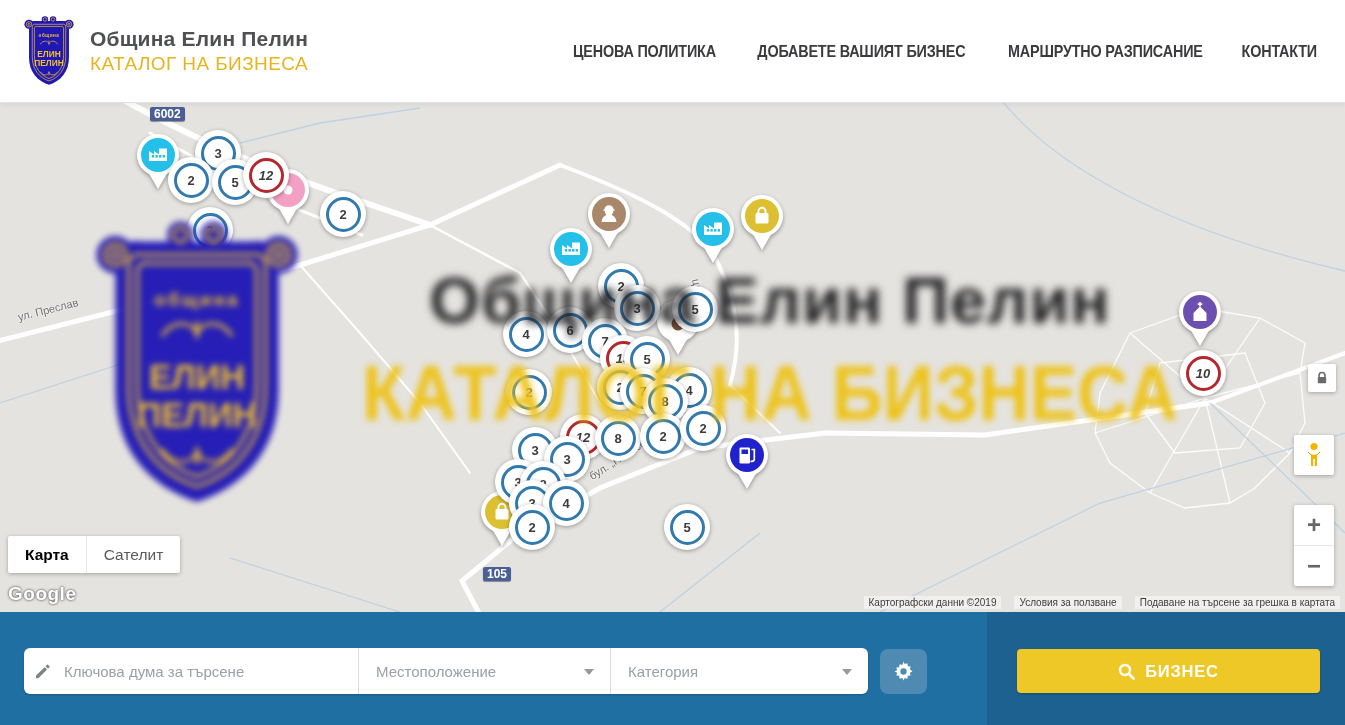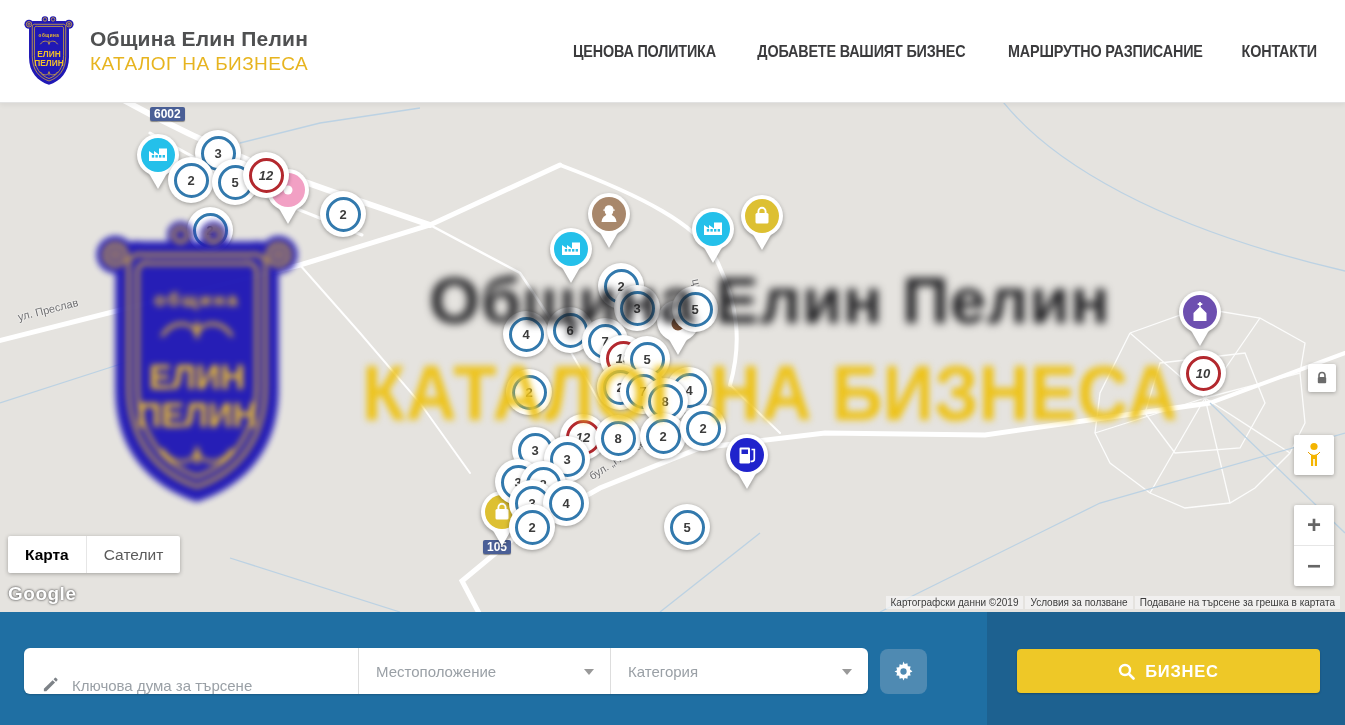--- a/index.html
+++ b/index.html
@@ -47,40 +47,40 @@
               transform:scale(.96,1.05); }
 
   .map-ctl { position:absolute; z-index:10; }
   .maptype { left:8px; bottom:39px; display:flex; background:#fff; border-radius:2px;
              box-shadow:0 1px 4px rgba(0,0,0,.3); height:37px; }
   .maptype .btn { padding:0 17px; display:flex; align-items:center; font-size:15.5px; cursor:pointer; }
   .maptype .btn.active { font-weight:700; color:#000; }
   .maptype .btn.inactive { color:#5b5b5b; border-left:1px solid #e6e6e6; }
   .google-logo { left:8px; bottom:7px; color:#fff; font-size:19px; font-weight:700; letter-spacing:.5px;
                  text-shadow:0 0 2px rgba(70,70,70,.9), 0 0 3px rgba(70,70,70,.6); }
-  .attribution { right:5px; bottom:3px; display:flex; gap:2px; font-size:10px; color:#3c3c3c; }
+  .attribution { right:5px; bottom:3px; display:flex; gap:13px; font-size:10px; color:#3c3c3c; }
   .attribution span, .attribution a { background:rgba(245,245,245,.72); padding:1px 5px;
                  color:#3c3c3c; text-decoration:none; white-space:nowrap; }
   .sq-btn { background:#fff; border-radius:2px; box-shadow:0 1px 4px rgba(0,0,0,.3);
             display:flex; align-items:center; justify-content:center; cursor:pointer; }
   .lock-btn { right:9px; top:261px; width:28px; height:28px; }
   .pegman-btn { right:11px; top:332px; width:40px; height:40px; }
   .zoomctl { right:11px; top:402px; width:40px; height:81px; background:#fff; border-radius:2px;
              box-shadow:0 1px 4px rgba(0,0,0,.3); display:flex; flex-direction:column; }
   .zoomctl div { flex:1; display:flex; align-items:center; justify-content:center;
                  font-size:24px; color:#666; font-weight:700; cursor:pointer; }
   .zoomctl .zin { border-bottom:1px solid #e6e6e6; }
 
   
   .searchbar { position:absolute; top:612px; left:0; width:1345px; height:113px; background:#1f6fa3; z-index:20; }
   .searchbar .right-zone { position:absolute; right:0; top:0; width:358px; height:113px; background:#1d6190; }
   .fields { position:absolute; left:24px; top:36px; width:844px; height:46px; background:#fff;
             border-radius:6px; display:flex; align-items:stretch; box-shadow:0 1px 2px rgba(0,0,0,.2); }
   .field { display:flex; align-items:center; position:relative; }
-  .field.keyword { width:334px; padding-left:17px;align-items:flex-end; }
+  .field.keyword { width:334px; padding-left:9px; }
   .field.cat { width:258px; border-left:1px solid #ddd; padding-left:17px; }
   .field.loc { width:252px; border-left:1px solid #ddd; padding-left:17px; }
   .field input { border:none; outline:none; font-size:15px; color:#444; width:240px;
                  font-family:"Liberation Sans", sans-serif; }
   .field input::placeholder { color:#9aa0a6; }
   .select-text { font-size:15px; color:#9aa0a6; }
   .caret { position:absolute; right:16px; top:50%; margin-top:-2px; width:0; height:0;
            border-left:5px solid transparent; border-right:5px solid transparent;
            border-top:6px solid #999; }
   .pencil { margin-right:12px; display:flex; }
@@ -168,21 +168,21 @@
         <path d="M660,509 L760,430"></path>
         <path d="M240,40 L320,20 L420,5"></path>
       </g>
     </svg>
 
     <div>
         <div class="street-label" style="left: 18px; top: 208px; transform: rotate(-14deg); transform-origin: left center;">ул. Преслав</div>
         <div class="street-label" style="left: 590px; top: 368px; transform: rotate(-33deg); transform-origin: left center;">бул. „Новосел</div>
         <div class="street-label" style="left: 696px; top: 170px; transform: rotate(78deg); transform-origin: left center;">ции“</div>
         <div class="road-shield" style="left: 150px; top: 4px;">6002</div>
-        <div class="road-shield" style="left: 483px; top: 437px;">105</div>
+        <div class="road-shield" style="left: 483px; top: 464px;">105</div>
       </div>
     <div>
         <div class="pin" style="left: 136px; top: 31px;"><svg width="44" height="58" viewBox="0 0 44 58">
     <path d="M11,36 L22,55 L33,36 Z" fill="#fff"></path>
     <circle cx="22" cy="21" r="21" fill="#fff"></circle>
     <circle cx="22" cy="21" r="17" fill="#24c0ea"></circle>
     <g transform="translate(22,21)">
               <g fill="#fff">
                 <path d="M-9,6 V-4 l5,3.4 V-4 l5,3.4 V-6.5 h8 V6 z"></path>
               </g>

